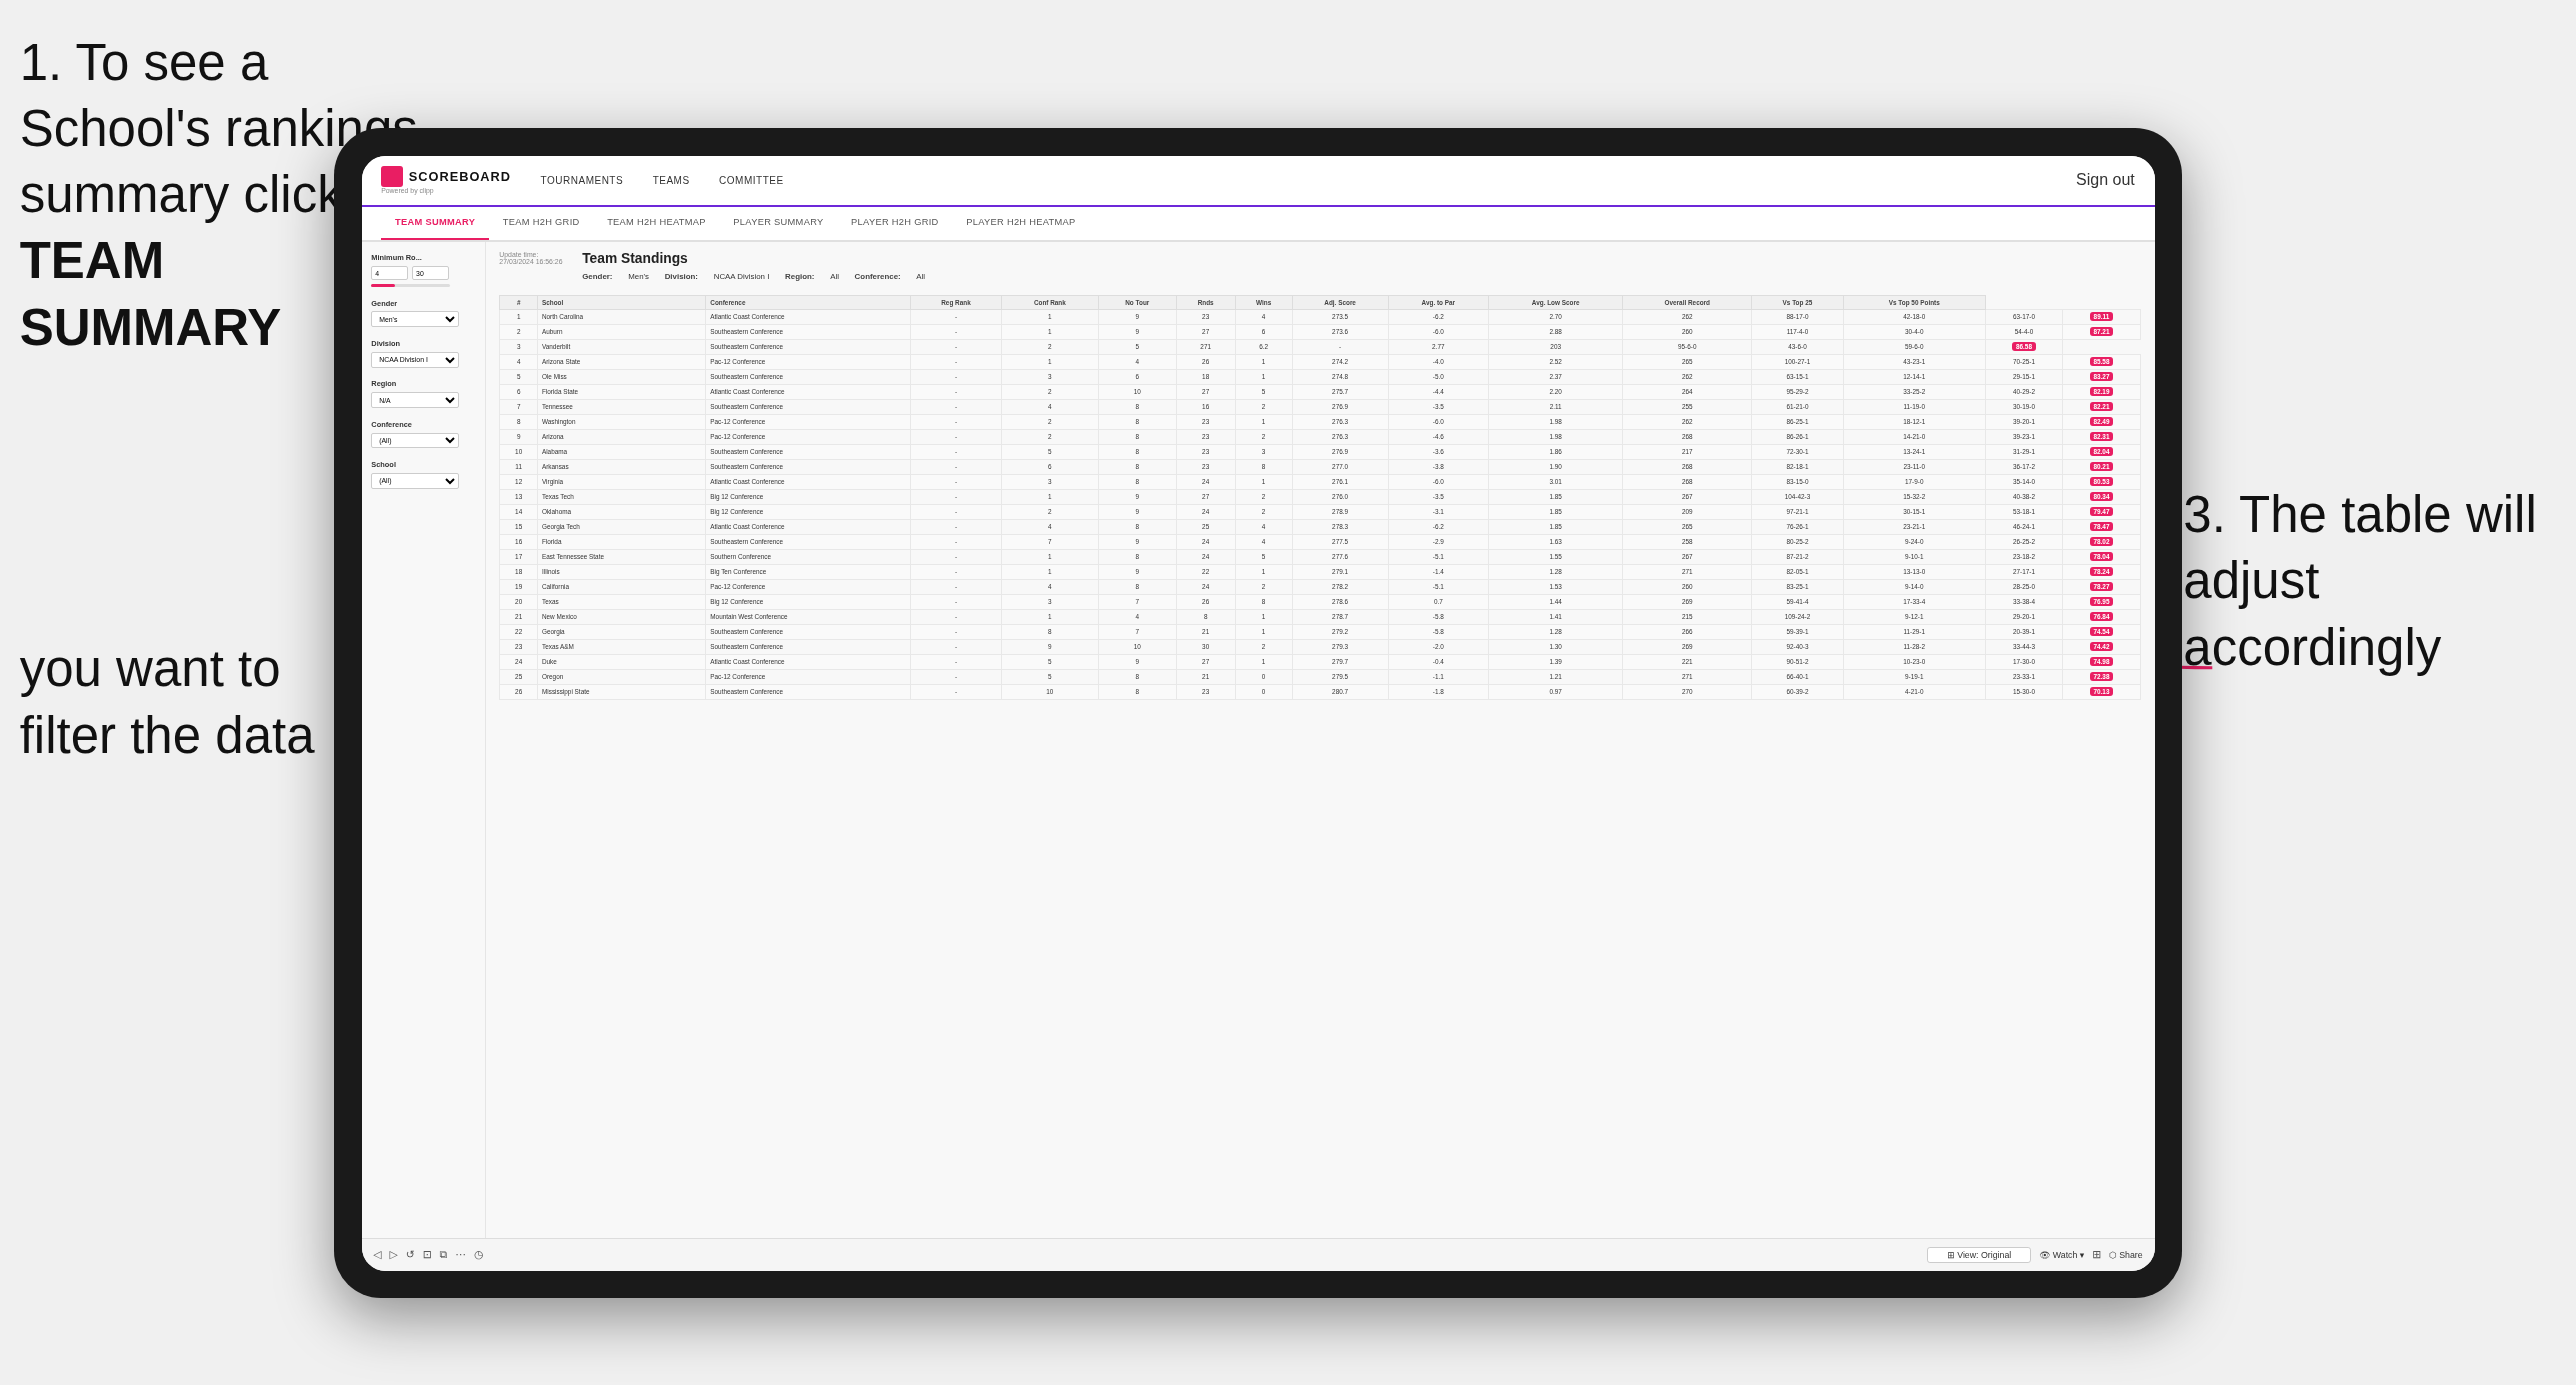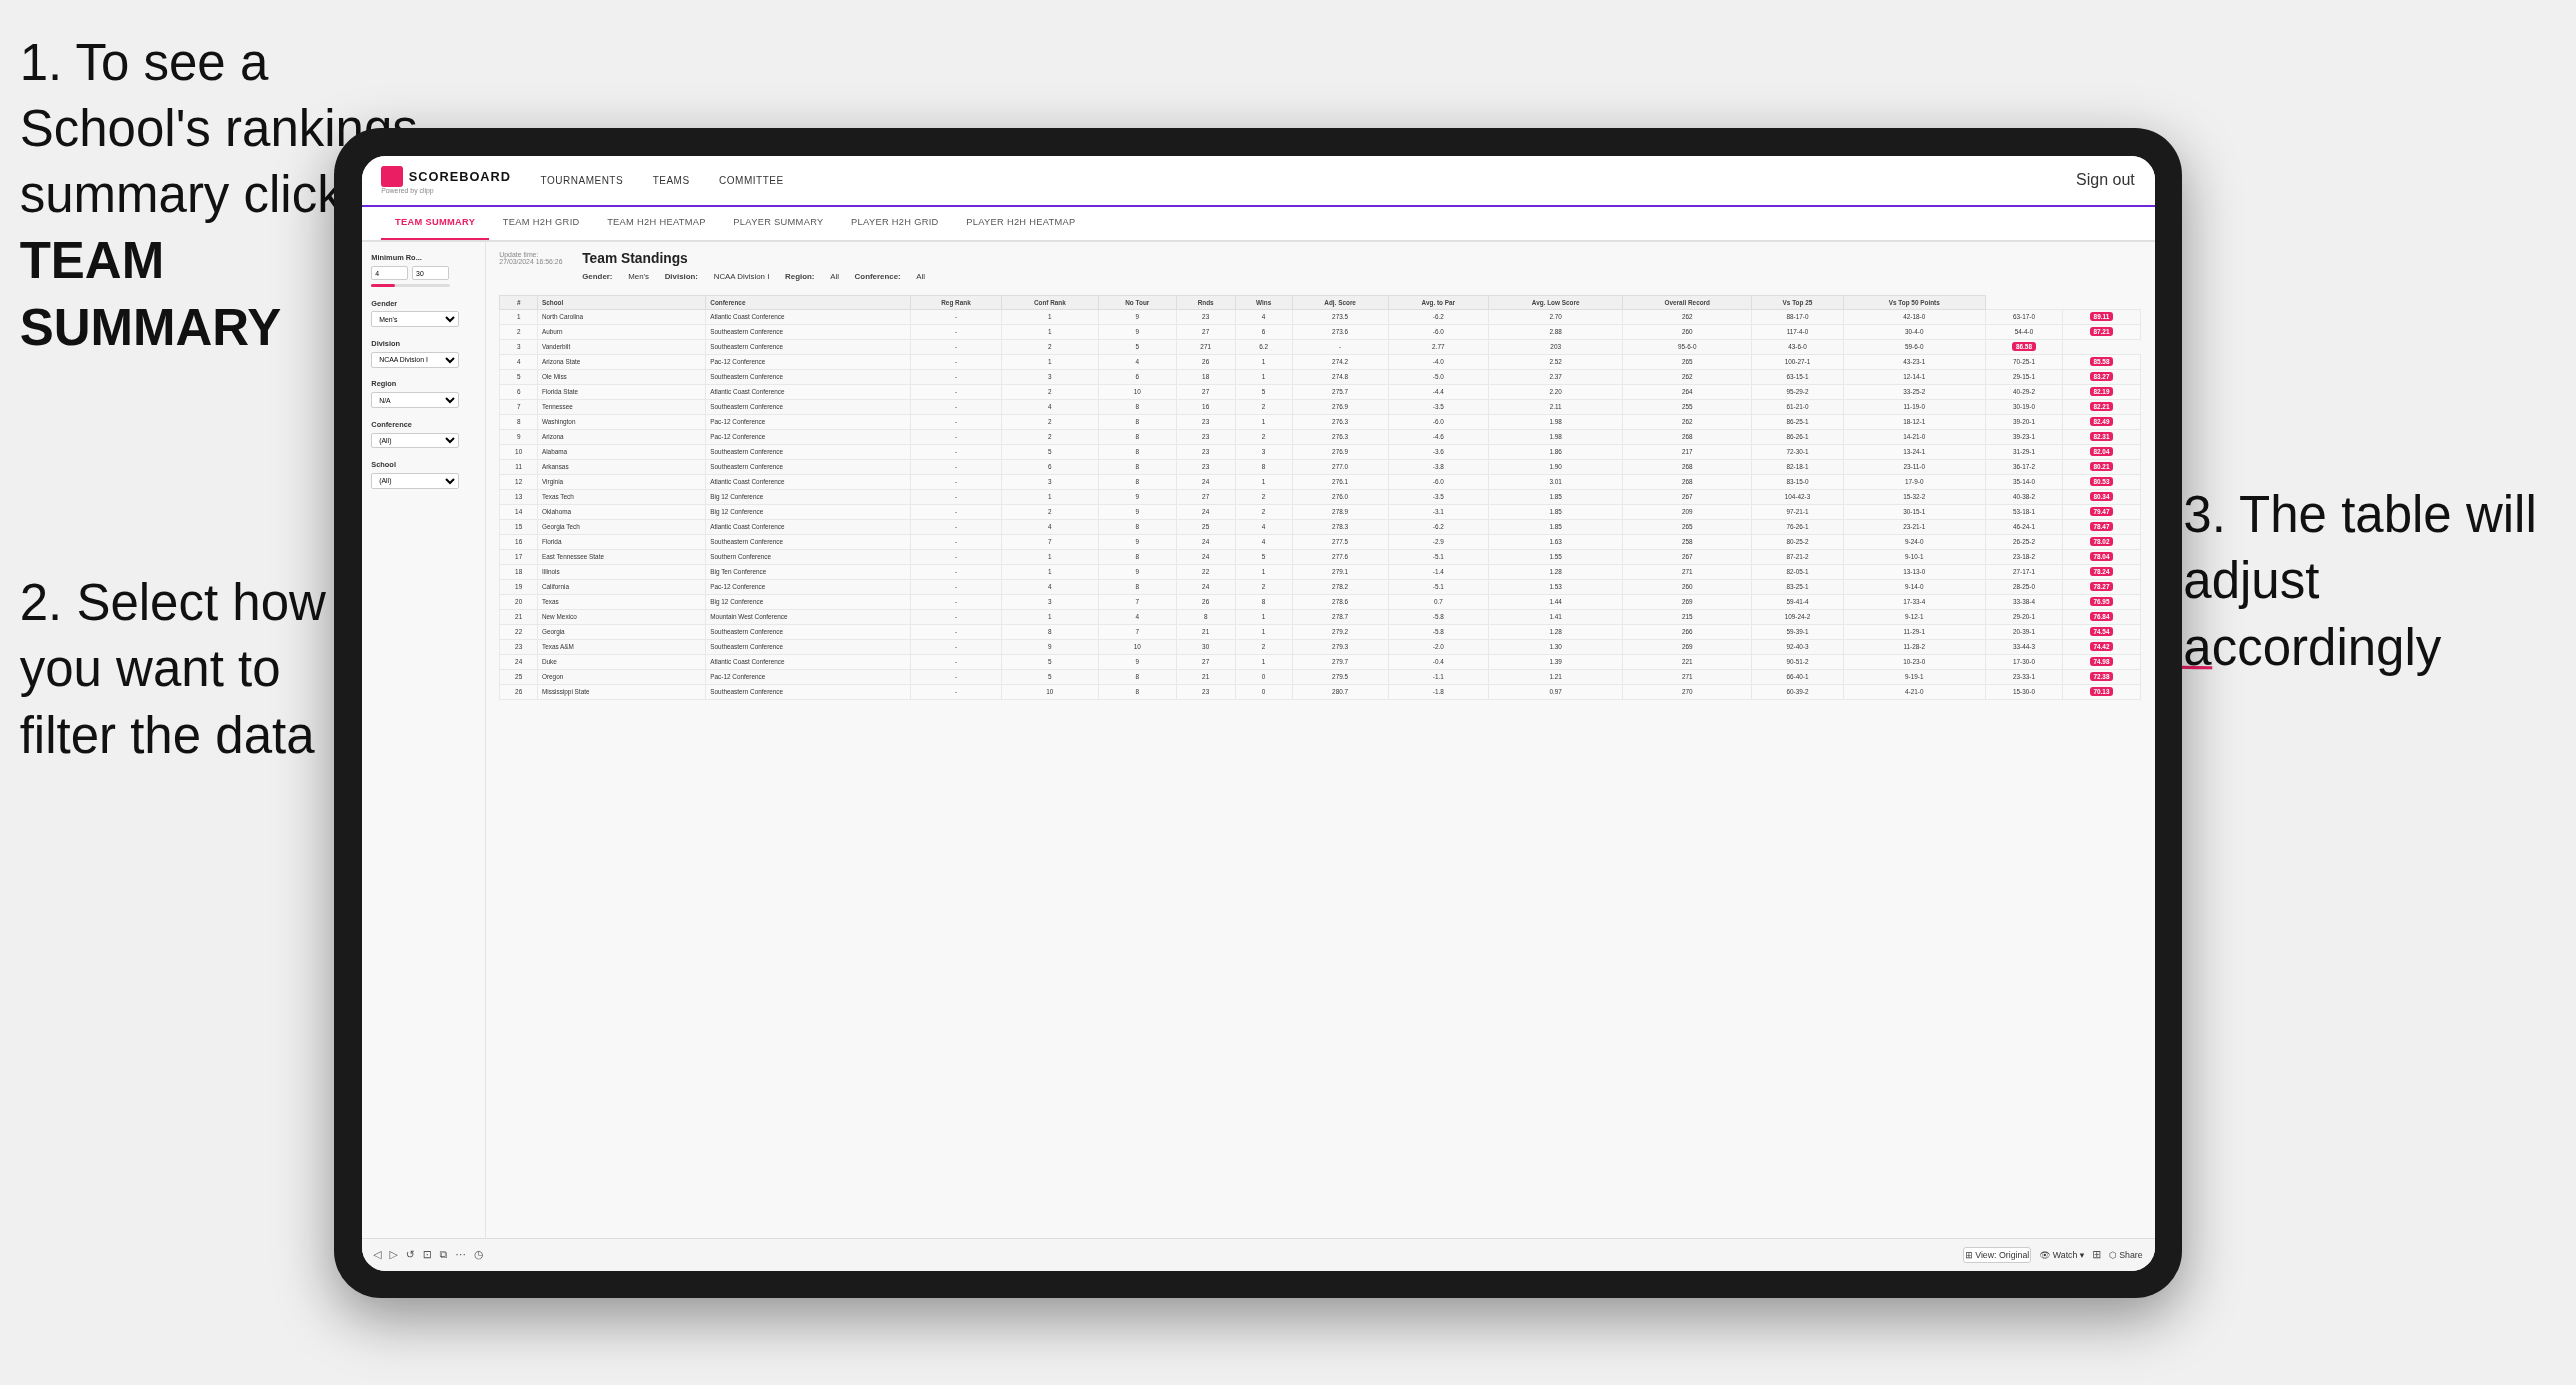--- a/index.html
+++ b/index.html
@@ -306,21 +306,21 @@
       font-size: 10.8px;
       color: #555;
       cursor: pointer;
     }
     .view-btn {
       margin-left: auto;
       font-size: 8.8px;
       color: #333;
       border: 1px solid #ccc;
       border-radius: 2.9px;
-      padding: 2px 1px;
+      padding: 2px 19px;
       cursor: pointer;
       background: #fff;
     }
     .watch-btn {
       font-size: 8.8px;
       color: #333;
       cursor: pointer;
     }
     .share-btn {
       font-size: 8.8px;
@@ -334,21 +334,21 @@
     }
   </style>
 </head>
 <body>
 
 <div class="instruction-1">
   <span>1. To see a School's rankings summary click </span><strong>TEAM SUMMARY</strong>
 </div>
 
 <div class="instruction-2">
-  <span>2. Select how</span><br>
+  <br>
   <span>you want to</span><br>
   <span>filter the data</span>
 </div>
 
 <div class="instruction-3">
   <span>3. The table will</span><br>
   <span>adjust accordingly</span>
 </div>
 
 <svg class="arrow-svg" style="position:absolute;left:334px;top:187px;width:256px;height:128px;pointer-events:none;" viewBox="0 0 260 130">

